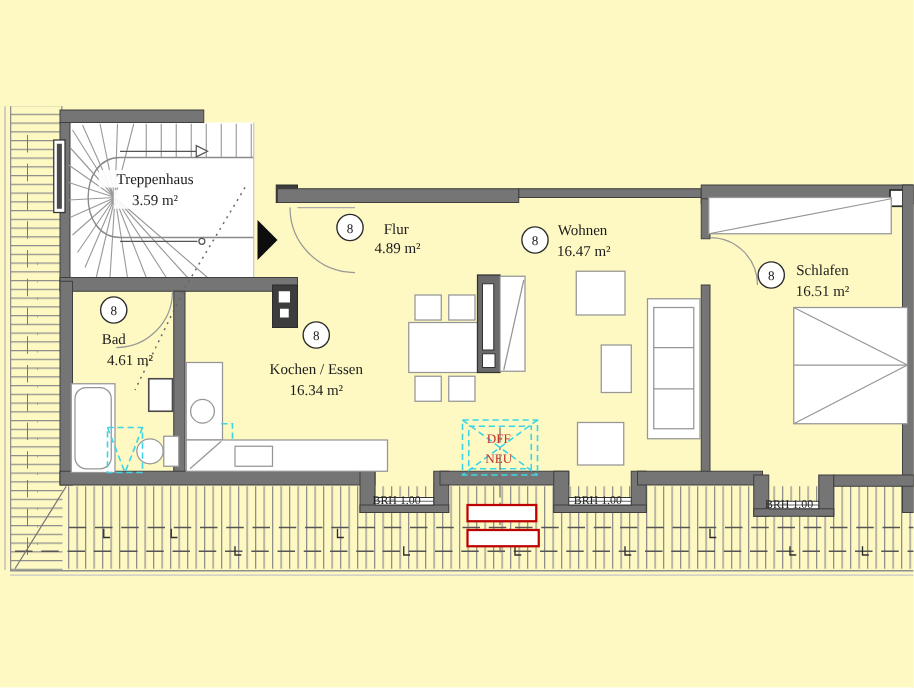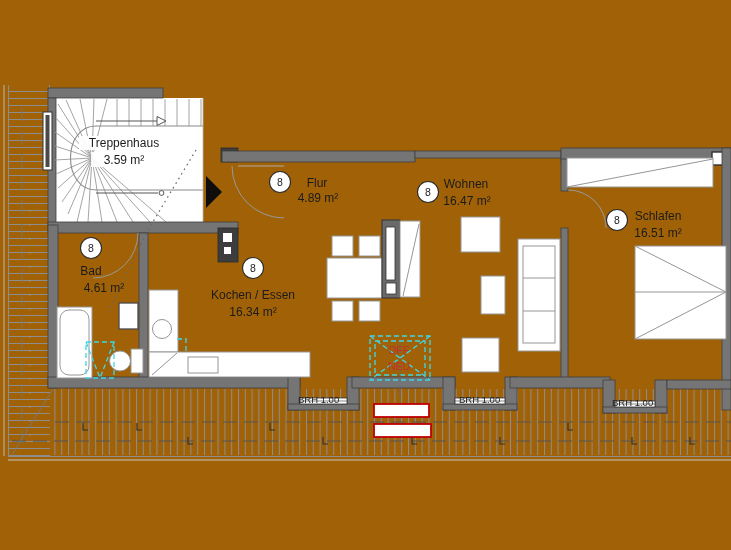--- a/index.html
+++ b/index.html
@@ -1,17 +1,17 @@
 <!DOCTYPE html>
 <html><head>
 <meta charset="utf-8">
 <style>
   html,body{margin:0;padding:0;background:#ffffff;}
-  .plan{position:relative;width:731px;height:550px;background:#a16207;overflow:hidden;
-        font-family:Liberation Sans, sans-serif;}
+  .plan{position:relative;width:731px;height:550px;background:#fef9c3;overflow:hidden;
+        font-family:Liberation Serif, serif;}
   svg{display:block}
   .lbl{font-size:12px;fill:#1b1b1b;}
   .badge-num{font-size:10.5px;fill:#1b1b1b;}
   .sill{font-size:9.5px;fill:#222;}
   .dff{font-size:10.5px;}
   .wall{fill:#757575;stroke:#3f3f3f;stroke-width:0.8;}
   .walld{fill:#3d3d3d;stroke:#2c2c2c;stroke-width:0.8;}
   .furn{fill:#ffffff;stroke:#969696;stroke-width:1;}
   .thin{stroke:#9a9a9a;stroke-width:0.9;fill:none;}
 </style>

